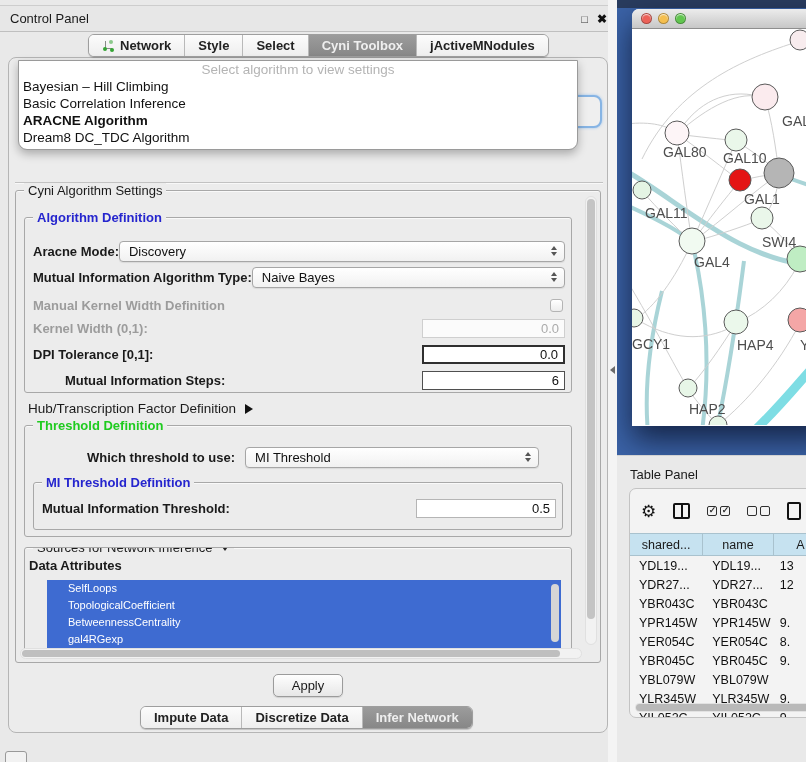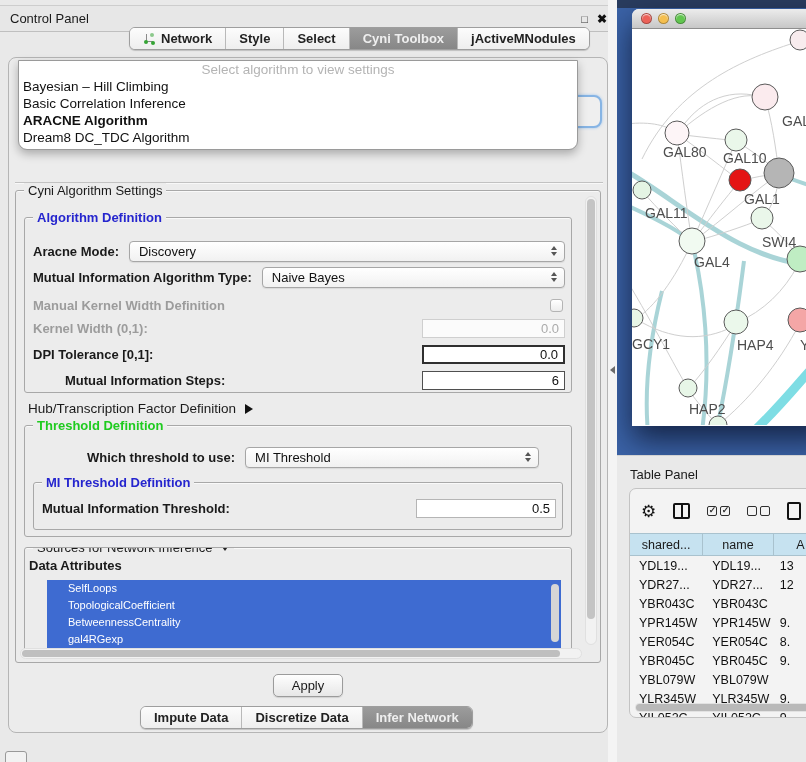--- a/index.html
+++ b/index.html
@@ -48,21 +48,21 @@
     display:flex;align-items:center;line-height:15px;white-space:nowrap;}
   .cap.blue{color:#2525CE;font-weight:bold;}
   .cap.green{color:#1FCB1F;font-weight:bold;}
 
   .frow{position:absolute;left:8px;right:6px;display:flex;align-items:center;height:22px;font-size:13px;}
   .flab{font-weight:bold;white-space:nowrap;}
   .flab.dim{color:#9C9C9C;}
   .combo{position:relative;display:flex;align-items:center;height:21px;background:linear-gradient(#FFFFFF,#F1F1F1);
     border:1px solid #A6A6A6;border-radius:4px;padding:0 20px 0 9px;font-size:13px;color:#111;
     box-shadow:0 1px 1px rgba(0,0,0,.08);}
-  .combo.grow{flex:1;margin-left:10px;}
+  .combo.grow{flex:1;}
   .arrows{position:absolute;right:7px;top:50%;transform:translateY(-50%);display:flex;flex-direction:column;gap:2px;}
   .arrows i{display:block;width:0;height:0;border-left:3.5px solid transparent;border-right:3.5px solid transparent;}
   .arrows .up{border-bottom:4px solid #555;}
   .arrows .dn{border-top:4px solid #555;}
   .tin{height:19px;border:1px solid #B5B5B5;background:#FFF;text-align:right;padding:0 5px;
     font:13px "Liberation Sans",sans-serif;color:#111;outline:none;}
   .tin.dim{color:#ABABAB;border-color:#CFCFCF;background:#FBFBFB;}
   .tin.hard{border:2px solid #2F2F2F;}
   .tin.med{border:1px solid #4F4F4F;}
   .chk{width:13px;height:13px;border:1px solid #B4B4B4;border-radius:3px;
@@ -137,21 +137,21 @@
 <body>
 
 <div class="cp-titlebar">
   <span class="cp-title">Control Panel</span>
   <span class="cp-icons">
     <span class="cp-float">□</span>
     <span class="cp-close">✖</span>
   </span>
 </div>
 
-<div class="segbar" style="left:88px;top:27px;margin-left:41px;">
+<div class="segbar" style="left:88px;top:34px;">
     <div class="seg">
       <span class="net-icon"></span>
       <span>Network</span>
     </div>
     <div class="seg">
       <span>Style</span>
     </div>
     <div class="seg">
       <span>Select</span>
     </div>

